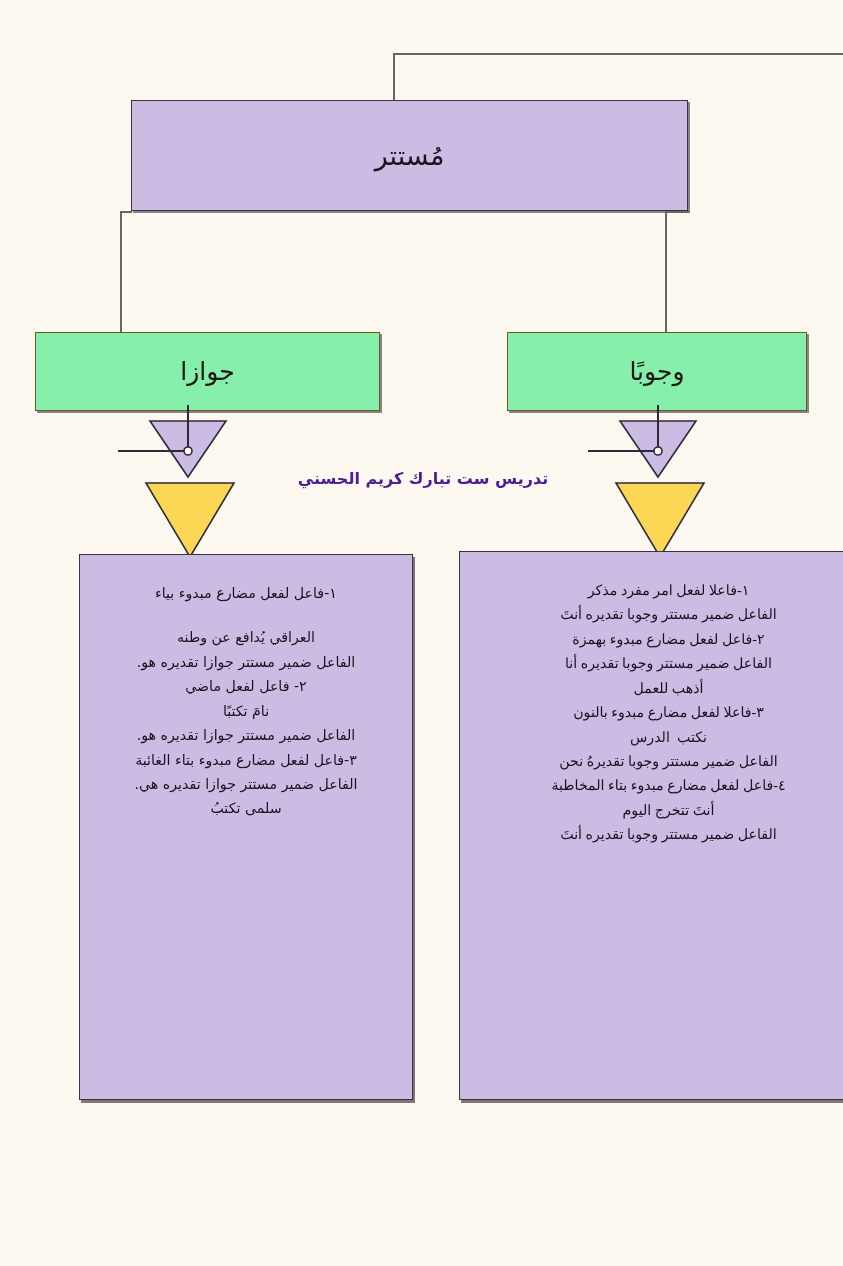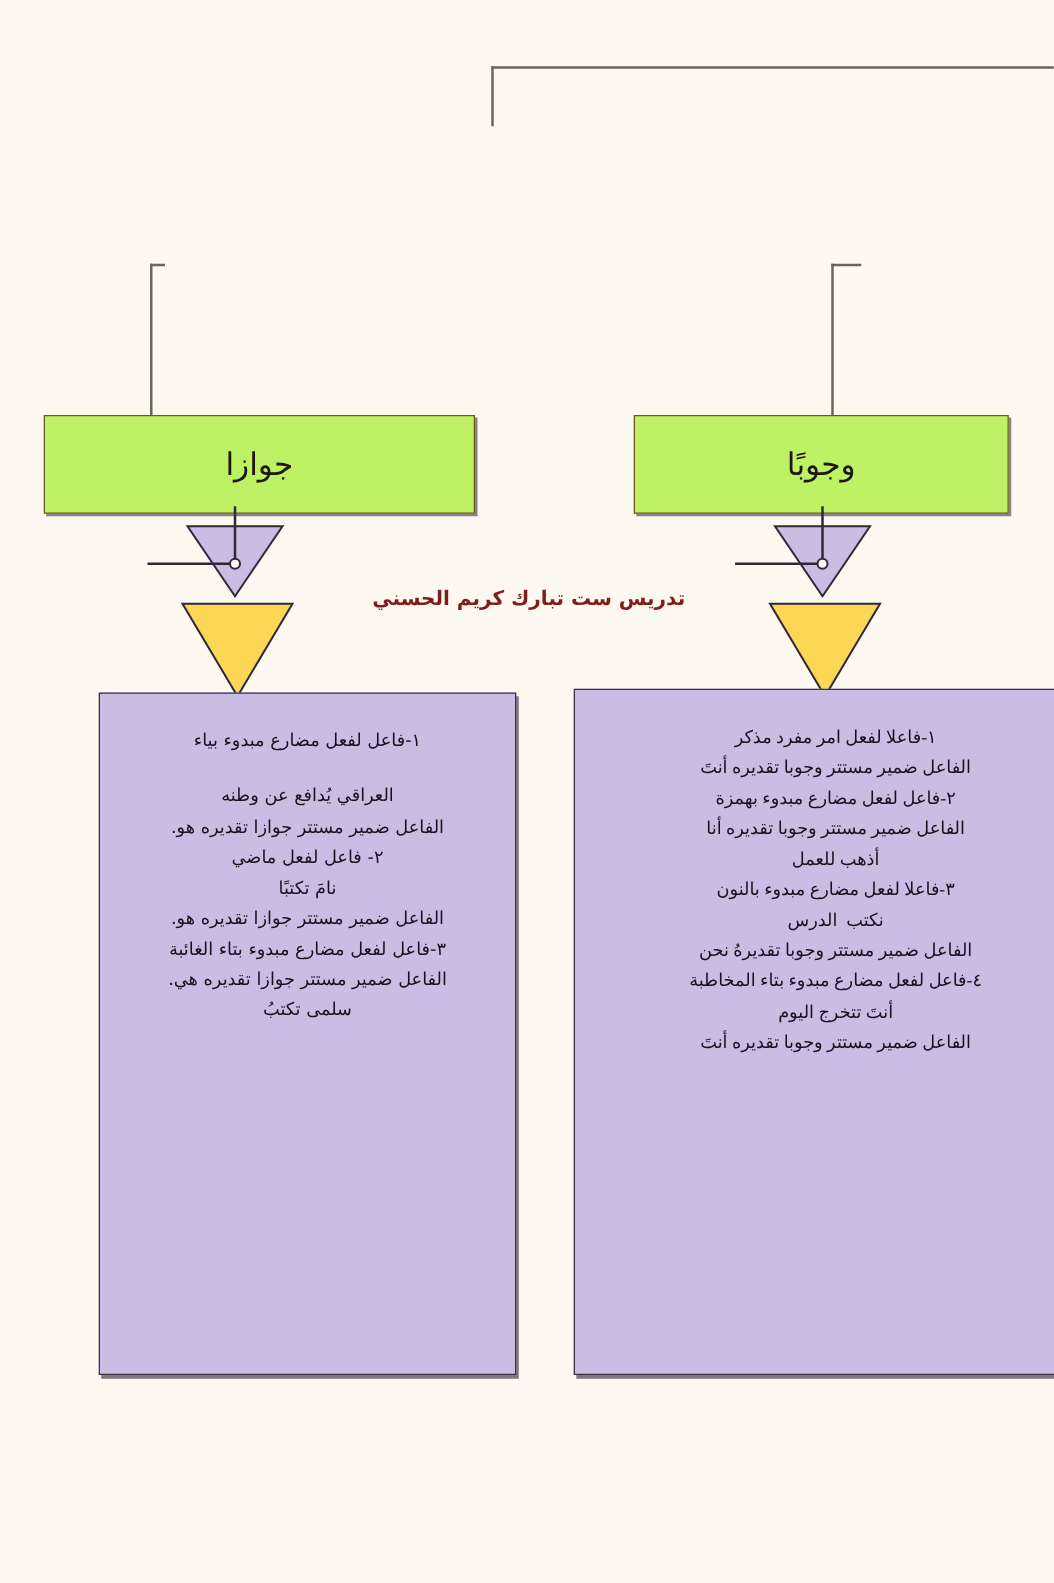--- a/index.html
+++ b/index.html
@@ -40,21 +40,21 @@
     display: flex;
     align-items: center;
     justify-content: center;
     text-align: center;
   }
   .node.purple {
     background: #cbbce3;
     border-color: #3a3340;
   }
   .node.yellow {
-    background: #bef264;
+    background: #86efac;
     border-color: #6b5a1e;
   }
 
   
   #title-node {
     left: 131px;
     top: 100px;
     width: 557px;
     height: 111px;
   }
@@ -117,32 +117,35 @@
 
   
   #watermark {
     position: absolute;
     left: 276px;
     top: 469px;
     width: 294px;
     text-align: center;
     font-size: 16px;
     font-weight: bold;
-    color: #7f1d1d;
+    color: #4c1d95;
     letter-spacing: 0.2px;
   }
 </style>
 </head>
 <body>
 
 <div id="canvas">
 
   <div class="line line-h" style="left:393px; top:53px; width:450px;"></div>
   <div class="line line-v" style="left:393px; top:53px; height:48px;"></div>
 
+  <div id="title-node" class="node purple">
+    <span class="label">مُستتر</span>
+  </div>
 
   <div class="line line-v" style="left:120px; top:211px; height:122px;"></div>
   <div class="line line-h" style="left:120px; top:211px; width:12px;"></div>
 
   <div class="line line-v" style="left:665px; top:211px; height:122px;"></div>
   <div class="line line-h" style="left:665px; top:211px; width:24px;"></div>
 
   <div id="branch-left" class="node yellow branch">
     <span class="label">جوازا</span>
   </div>

